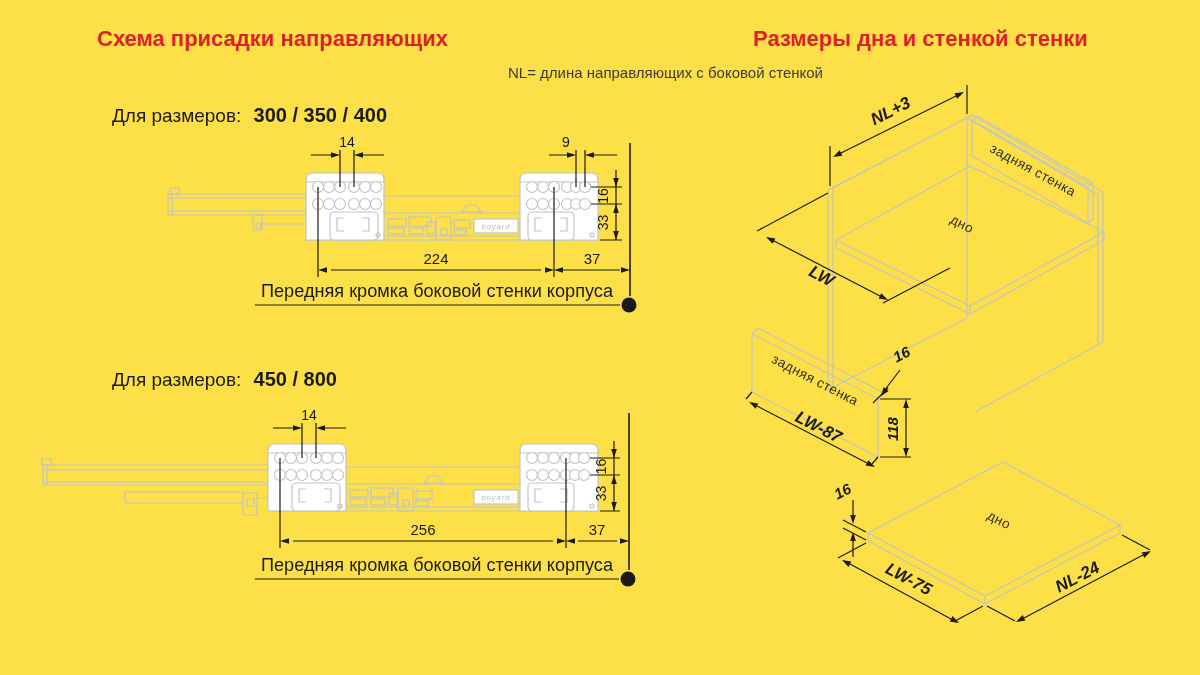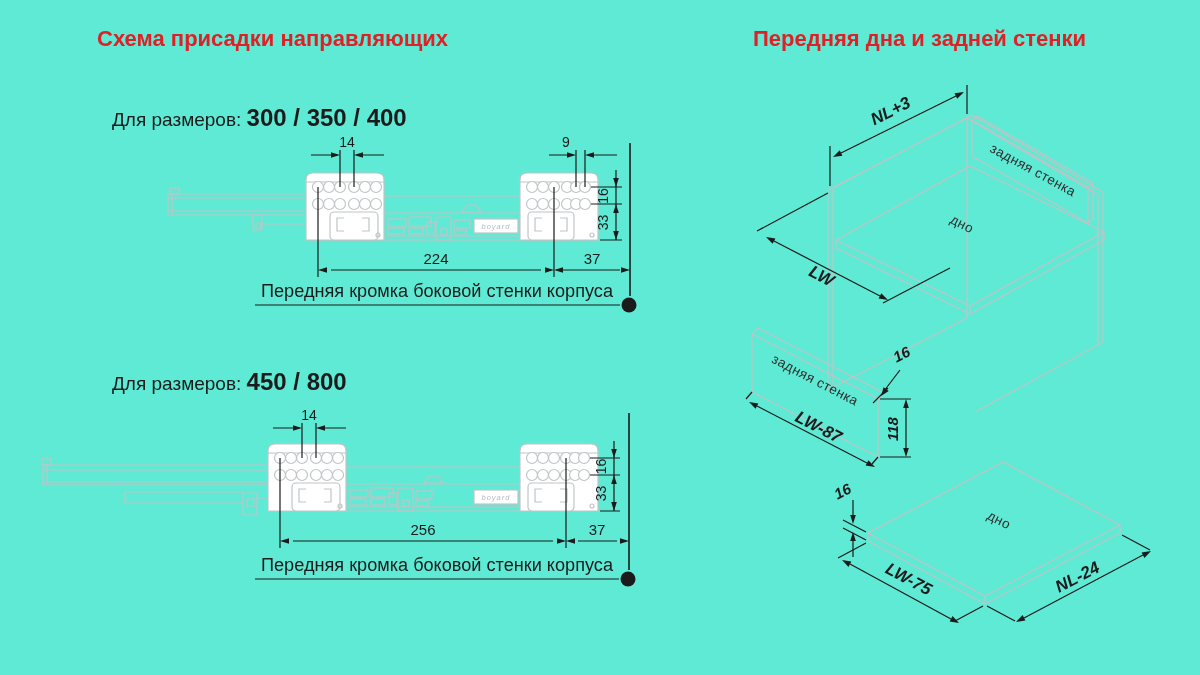--- a/index.html
+++ b/index.html
@@ -1,23 +1,23 @@
 <!DOCTYPE html>
 <html><head>
 <meta charset="utf-8">
 <style>
   html,body{margin:0;padding:0;background:#fff;}
-  #page{position:relative;width:1200px;height:675px;background:#5eead4;overflow:hidden;
+  #page{position:relative;width:1200px;height:675px;background:#fde047;overflow:hidden;
         font-family:"Liberation Sans",sans-serif;}
   .title{position:absolute;font-size:22px;font-weight:bold;color:#dd2127;white-space:nowrap;}
   #left-title{left:97px;top:26px;}
   #right-title{left:753px;top:26px;}
   #subtitle{position:absolute;left:508px;top:64px;font-size:15px;color:#3b3b3b;white-space:nowrap;}
   .size-label{position:absolute;font-size:19px;color:#1b1b1b;white-space:nowrap;}
-  .size-label b{font-size:24px;}
+  .size-label b{font-size:20px;margin-left:7px;}
   #size-label-1{left:112px;top:104px;}
   #size-label-2{left:112px;top:368px;}
   .dwg{position:absolute;}
   
   .g{stroke:#c0c4c6;stroke-width:1.2;fill:none;}
   .gf{stroke:#c0c4c6;stroke-width:1.2;fill:#ffffff;}
   .k{stroke:#1b1b1b;stroke-width:1.2;fill:none;}
   .k15{stroke:#1b1b1b;stroke-width:1.6;fill:none;}
   .kf{fill:#1b1b1b;stroke:none;}
   text{fill:#1b1b1b;}
@@ -28,21 +28,22 @@
   .iso-dim{font:italic bold 17px "Liberation Sans",sans-serif;}
   .iso-dim15{font:italic bold 15px "Liberation Sans",sans-serif;}
   .brand{font:italic 7.5px "Liberation Sans",sans-serif;fill:#b5b9bb;letter-spacing:1px;}
 </style>
 </head>
 <body>
 
 <div id="page">
 
   <div id="left-title" class="title">Схема присадки направляющих</div>
-  <div id="right-title" class="title">Передняя дна и задней стенки</div>
+  <div id="right-title" class="title">Размеры дна и стенкой стенки</div>
+  <div id="subtitle">NL= длина направляющих с боковой стенкой</div>
 
   <div id="size-label-1" class="size-label"><span>Для размеров:</span> <b>300 / 350 / 400</b></div>
 
   <div id="size-label-2" class="size-label"><span>Для размеров:</span> <b>450 / 800</b></div>
 
   <svg class="dwg" style="left:150px;top:130px" width="510" height="190" viewBox="150 130 510 190">
     <g>
       <path class="g" d="M168,194 H306 M168,198 H306 M168,211 H306 M168,215 H306 M168,194 V215 M172,194 V215"></path>
       <rect class="g" x="170" y="188" width="9" height="6"></rect>
       <path class="g" d="M253,215 h9 v15 h-9 z M256,223 h5 v5 h-5 z M262,224 H306"></path>

